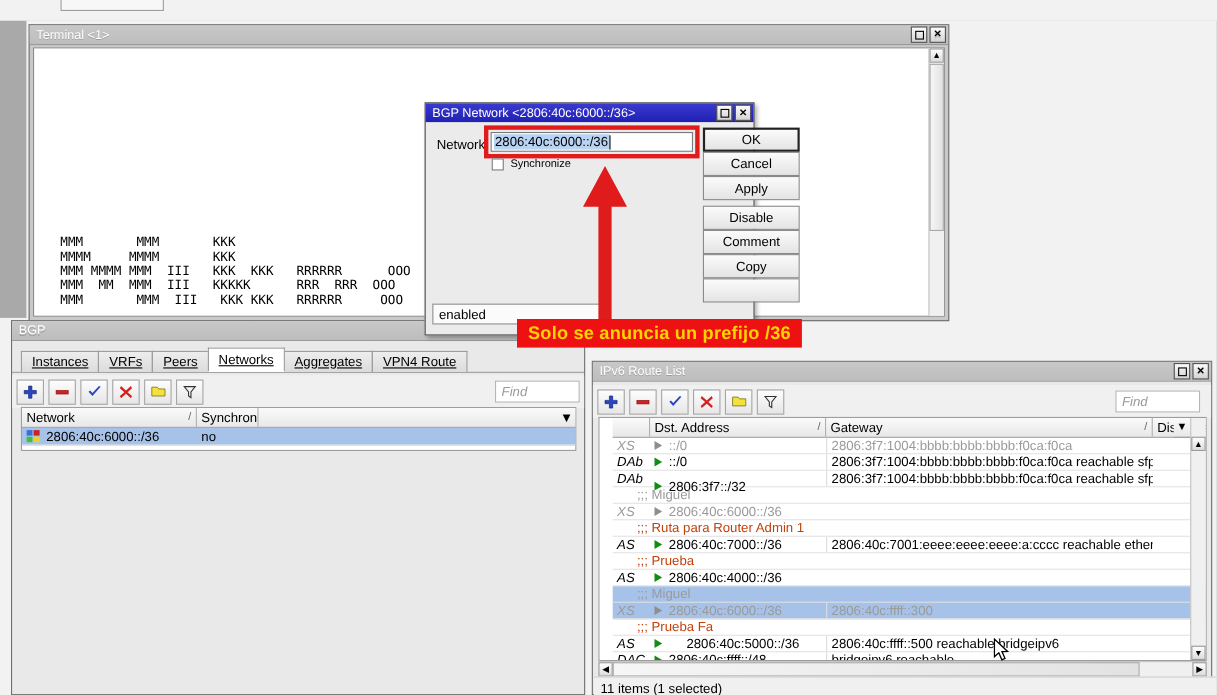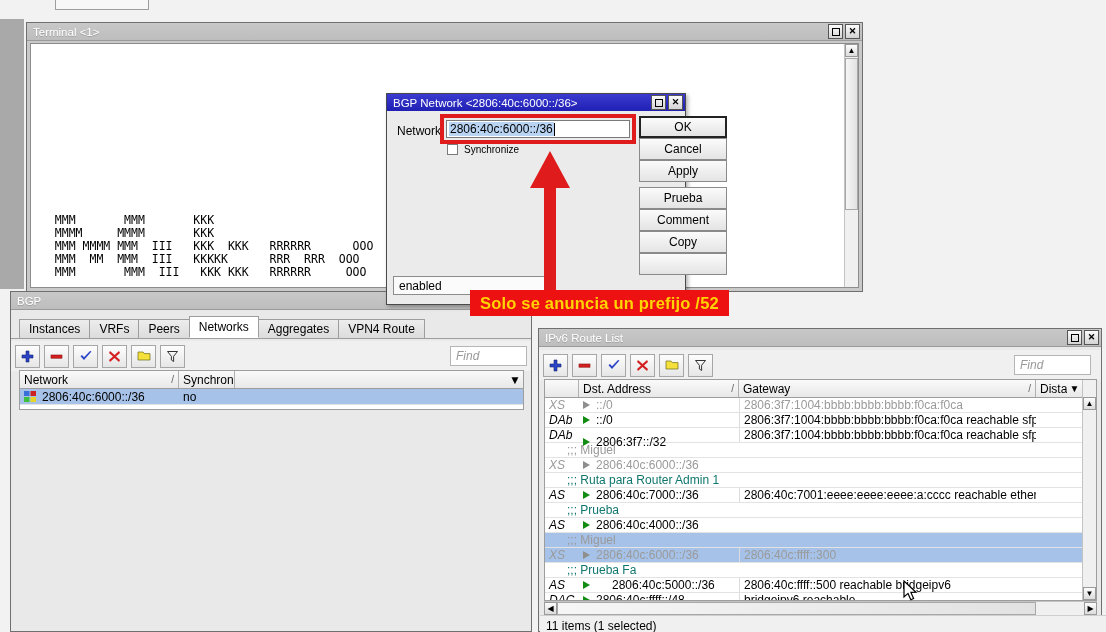--- a/index.html
+++ b/index.html
@@ -68,21 +68,21 @@
   }
   .hdrcell .sortmark{margin-left:auto;color:#666;font-size:10px;}
 
   .row{display:flex;height:15px;font-size:12px;align-items:center;
        border-bottom:1px solid #e3e3e3;box-sizing:border-box;}
   .cell{padding:0 4px;box-sizing:border-box;white-space:nowrap;overflow:hidden;
         display:flex;align-items:center;}
   .row.sel{background:#a6c2e8;}
   .row.dis{color:#9a9a9a;}
   .row.dis .cell{color:#9a9a9a;}
-  .cmt{color:#0f766e;font-size:12px;padding-left:22px;}
+  .cmt{color:#c2410c;font-size:12px;padding-left:22px;}
   .cmt.dis{color:#9a9a9a;}
 
   .flagcell{width:34px;padding-left:4px;font-style:italic;}
   .arrow{
     width:0;height:0;border-left:7px solid #128c12;
     border-top:4.5px solid transparent;border-bottom:4.5px solid transparent;
     margin-right:6px;flex:none;
   }
   .arrow.gray{border-left-color:#8e8e8e;}
 
@@ -116,21 +116,21 @@
 
   
   #bgp-window{left:10px;top:291px;width:522px;height:341px;
      background:#e9e9e9;border:1px solid #6f6f6f;box-sizing:border-box;}
   #bgp-tabs{display:flex;align-items:flex-end;height:22px;padding-left:8px;
      margin-top:6px;border-bottom:1px solid #9d9d9d;}
   .tab{
     height:19px;padding:0 9px;display:flex;align-items:center;
     border:1px solid #9d9d9d;border-bottom:none;
     background:linear-gradient(to bottom,#ededed,#dcdcdc);
-    font-size:12px;margin-right:-1px;box-sizing:border-box;
+    font-size:12px;margin-right:-1px;box-sizing:border-box;text-decoration:underline;
   }
   .tab.active{
     height:22px;background:#ffffff;font-weight:normal;
     position:relative;z-index:3;border-bottom:1px solid #fff;
   }
 
   
   #route-window{left:538px;top:328px;width:564px;height:304px;
      background:#e9e9e9;border:1px solid #6f6f6f;box-sizing:border-box;}
 
@@ -332,21 +332,21 @@
     </div>
     <div class="tb-btn">
       <svg width="13" height="13" viewBox="0 0 13 13">
           <path d="M1.5 1.5h10L7.6 6.3v5.2L5.4 10V6.3z" fill="none" stroke="#333" stroke-width="1"></path>
         </svg>
     </div>
     <div class="findbox" style="margin-right:6px;">Find</div>
   </div>
 
   <div class="abs" style="left:5px;top:50px;width:553px;height:222px;background:#fff;border:1px solid #9d9d9d;box-sizing:border-box;display:flex;">
-    <div style="flex:1;overflow:hidden;">
+    <div style="flex:1;overflow:hidden;padding-left:12px;">
       <div class="hdrrow" style="border-top:none;">
         <div class="hdrcell" style="width:34px;"></div>
         <div class="hdrcell" style="width:160px;">
           <span>Dst. Address</span>
           <span class="sortmark">/</span>
         </div>
         <div class="hdrcell" style="width:297px;">
           <span>Gateway</span>
           <span class="sortmark">/</span>
         </div>
@@ -500,36 +500,36 @@
     <div class="dlg-btn default">
         <span>OK</span>
       </div>
     <div class="dlg-btn">
         <span>Cancel</span>
       </div>
     <div class="dlg-btn">
         <span>Apply</span>
       </div>
     <div class="dlg-btn" style="margin-top:5px;">
-        <span>Prueba</span>
+        <span>Disable</span>
       </div>
     <div class="dlg-btn">
         <span>Comment</span>
       </div>
     <div class="dlg-btn">
         <span>Copy</span>
       </div>
     <div class="dlg-btn">
         <span></span>
       </div>
   </div>
 </div>
 
 <svg class="abs" id="anno-arrow" viewBox="0 0 60 155">
   <path d="M24 155 L24 45 L10 45 L30 8 L50 45 L36 45 L36 155 Z" fill="#e01b1b"></path>
 </svg>
 <div class="abs" id="anno-banner">
-  <span>Solo se anuncia un prefijo /52</span>
+  <span>Solo se anuncia un prefijo /36</span>
 </div>
 
 <svg class="abs cursor" style="left:903px;top:580px;" width="16" height="22" viewBox="0 0 16 22">
   <path d="M1 1 L1 17 L5 13.4 L7.8 19.8 L10.6 18.5 L7.9 12.4 L13 12.2 Z" fill="#fff" stroke="#000" stroke-width="1.2"></path>
 </svg>
 
 </body></html>

